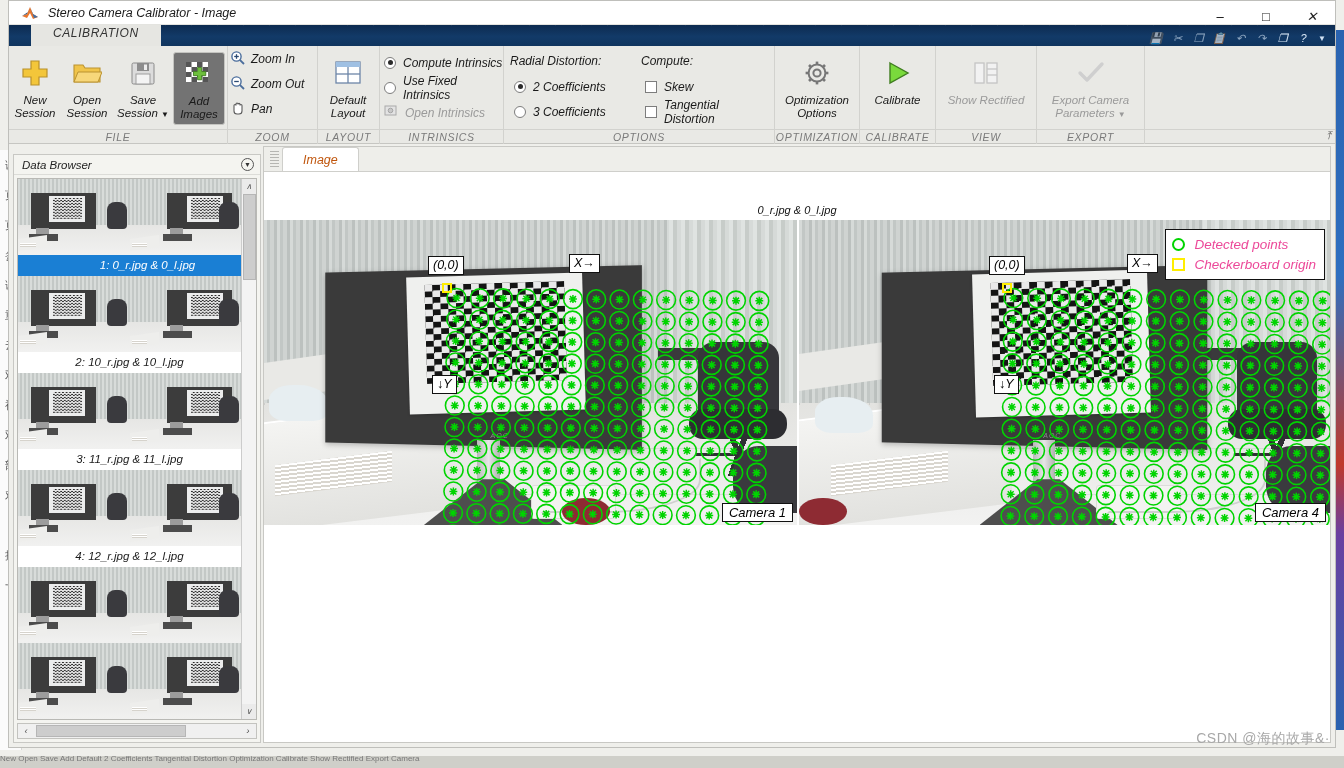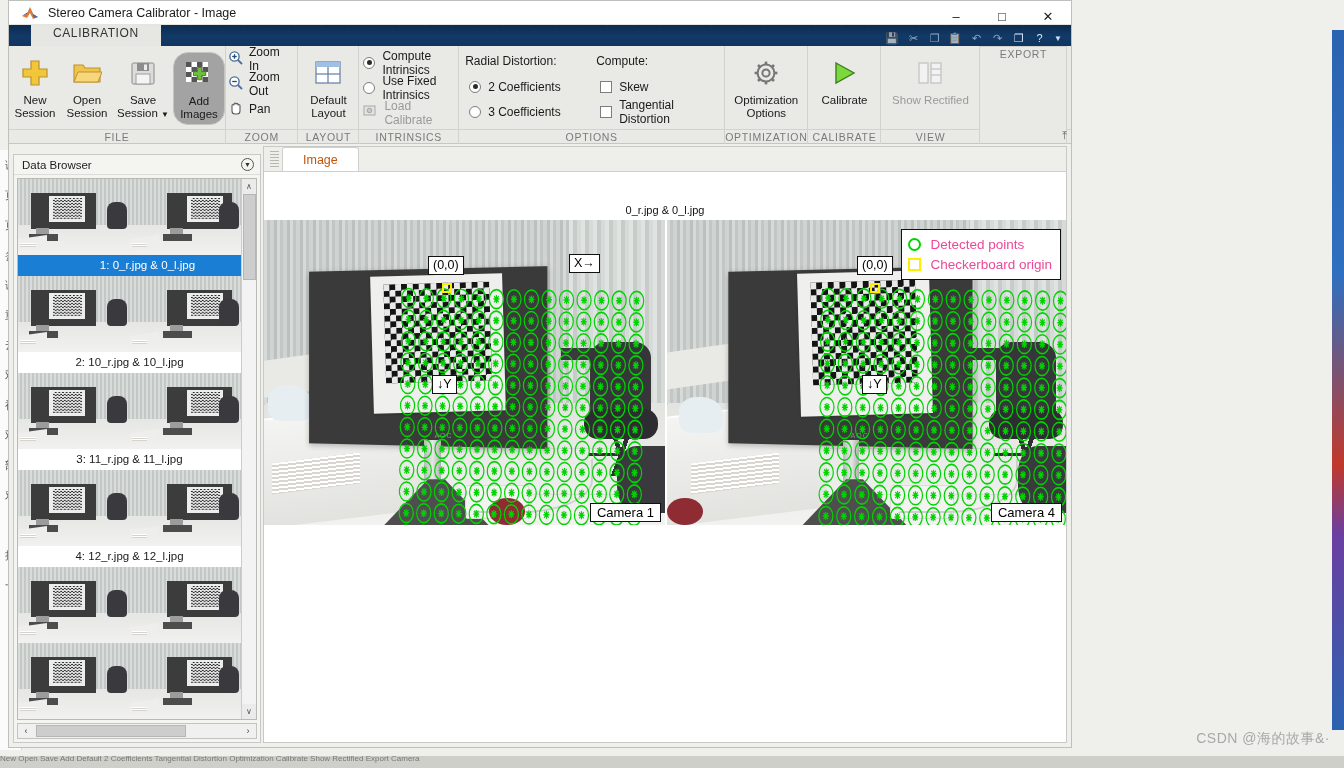--- a/index.html
+++ b/index.html
@@ -34,24 +34,24 @@
     position: absolute; left: 0; bottom: 0; width: 1344px; height: 12px;
     background: #cfcfc9;
     overflow: hidden;
     font-size: 8px; color: #777; white-space: nowrap;
   }
   .bg-bottom-strip .bg-words { position: absolute; top: -2px; }
 
   
   #app-window {
     position: absolute;
-    left: 8px; top: 0; width: 1064px; height: 748px;
+    left: 8px; top: 0; width: 1328px; height: 748px;
     background: #f0f0ec;
     border: 1px solid #bfbfbb;
-    display: flex; flex-direction: column;
+    display: flex; flex-direction: column; font-style: italic;
   }
 
   
   #titlebar {
     height: 30px; background: #ffffff;
     display: flex; align-items: center;
     border-bottom: 1px solid #e4e4e0;
     position: relative;
   }
   #titlebar .matlab-logo { margin-left: 12px; width: 18px; height: 16px; }
@@ -122,21 +122,21 @@
     padding: 2px 2px 0; cursor: default;
   }
   .bigbtn.w60 { width: 60px; }
   .bigbtn.w72 { width: 72px; }
   .bigbtn .bicon { height: 38px; display: flex; align-items: center; justify-content: center; }
   .bigbtn .blabel {
     font-size: 11.5px; color: #1a1a1a; text-align: center; line-height: 13px; margin-top: 2px;
   }
   .bigbtn.disabled .blabel { color: #9a9a9a; }
   .bigbtn.boxed {
-    border: 1px solid #c4c4c0; background: #a3a3a3; border-radius: 15px;
+    border: 1px solid #c4c4c0; background: #737373; border-radius: 3px;
     padding-bottom: 3px;
   }
 
   .smallbtn {
     display: flex; align-items: center; gap: 6px;
     height: 25px; padding: 0 6px 0 2px; font-size: 12px; color: #1a1a1a;
   }
 
   .radio-row, .check-row {
     display: flex; align-items: center; gap: 7px;
@@ -624,21 +624,21 @@
           <span class="radio"></span>
           <span>Use Fixed Intrinsics</span>
         </div>
         <div class="radio-row disabled">
           <span>
             <svg width="14" height="14" viewBox="0 0 14 14">
               <rect x="1" y="2" width="11" height="9" fill="#e3e3e3" stroke="#aaa"></rect>
               <circle cx="6.5" cy="6.5" r="2.3" fill="#c9c9c9" stroke="#a5a5a5"></circle>
             </svg>
           </span>
-          <span>Load Calibrate</span>
+          <span>Open Intrinsics</span>
         </div>
       </div>
       <div class="rgroup-title">INTRINSICS</div>
     </div>
 
     <div class="rgroup" style="width:271px">
       <div class="rgroup-body" style="padding-top:8px">
         <div style="width:133px;padding-left:6px">
           <div class="opt-heading">Radial Distortion:</div>
           <div class="radio-row">
@@ -720,20 +720,34 @@
               <line x1="15" y1="15" x2="25" y2="15" stroke="#c4c4c4" stroke-width="1.3"></line>
             </svg>
           </span>
           <span class="blabel">Show Rectified</span>
         </div>
       </div>
       <div class="rgroup-title">VIEW</div>
     </div>
 
     <div class="rgroup" style="width:108px">
+      <div class="rgroup-body">
+        <div class="bigbtn w72 disabled" style="margin:0 auto;width:104px">
+          <span class="bicon">
+            <svg width="30" height="26" viewBox="0 0 30 26">
+              <path d="M4 13 L11 20 L26 4" fill="none" stroke="#cfcfcf" stroke-width="3.4" stroke-linecap="round" stroke-linejoin="round"></path>
+            </svg>
+          </span>
+          <span class="blabel">
+            <span>Export Camera</span><br>
+            <span>Parameters</span>
+            <span style="font-size:8px">▼</span>
+          </span>
+        </div>
+      </div>
       <div class="rgroup-title">EXPORT</div>
     </div>
 
     <div class="rgroup" style="flex:1">
       <div class="rgroup-body"></div>
       <div class="rgroup-title">&nbsp;</div>
     </div>
 
     <div class="ribbon-collapse">⤒</div>
   </div>

